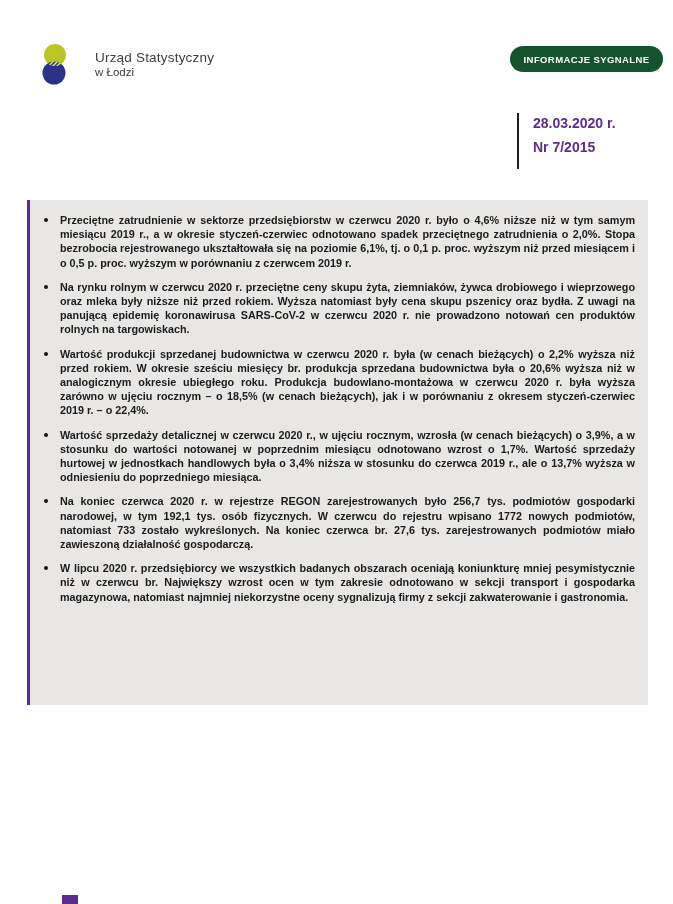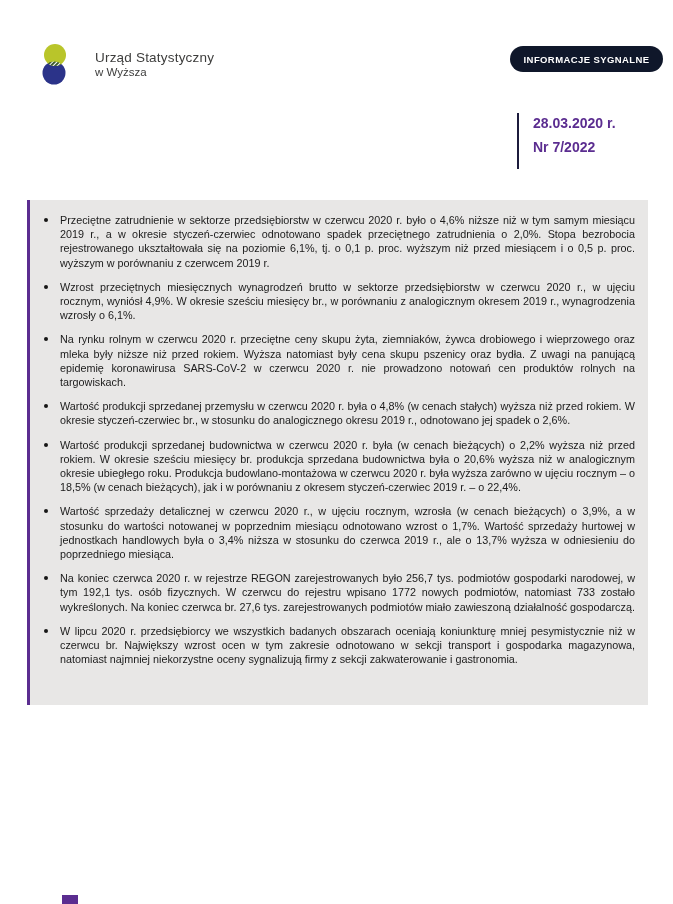--- a/index.html
+++ b/index.html
@@ -11,21 +11,21 @@
 
   
   .logo-row { position:absolute; left:38px; top:42px; display:flex; align-items:flex-start; }
   .logo-svg { display:block; }
   .logo-text { margin-left:23px; padding-top:8px; }
   .org-name { font-size:13.5px; color:#3d3d3c; letter-spacing:0.2px; line-height:1.15; }
   .org-loc  { font-size:11.5px; color:#3d3d3c; line-height:1.2; }
 
   .badge {
     position:absolute; top:46px; right:10px; width:153px; height:26px;
-    background:#0f172a; border-radius:13px;
+    background:#14532d; border-radius:13px;
     display:flex; align-items:center; justify-content:center;
   }
   .badge-label { color:#ffffff; font-size:9.5px; font-weight:bold; letter-spacing:0.4px; }
 
   
   .title-block { position:absolute; left:38px; top:111px; width:472px; }
   .title-line { font-size:19px; font-weight:bold; color:#1c1b3c; line-height:1.3; letter-spacing:0.1px; }
   .title-divider { position:absolute; left:517px; top:113px; width:2px; height:56px; background:#1c1b3c; }
   .date-block { position:absolute; left:533px; top:115px; }
   .pub-date, .issue-no { font-size:14px; font-weight:bold; color:#5b2d90; line-height:1.25; }
@@ -33,21 +33,21 @@
 
   
   .summary-box {
     position:absolute; left:27px; top:200px; width:621px; min-height:505px;
     background:#e8e7e6; border-left:3px solid #5b2d90;
     box-sizing:border-box; padding:13px 13px 13px 0;
   }
   .bullet-list { list-style:none; margin:0; padding:0; }
   .bullet-item {
     position:relative; padding-left:30px; margin-bottom:10px;
-    font-size:10.8px; line-height:14.2px; color:#1b1b1b; text-align:justify;
+    font-size:10.8px; line-height:14.2px; color:#1b1b1b; text-align:justify;font-weight:bold;
   }
   .bullet-item:last-child { margin-bottom:13px; }
   .bullet-item::before {
     content:""; position:absolute; left:14px; top:5px;
     width:4px; height:4px; border-radius:50%; background:#161616;
   }
 
   
   .page-mark { position:absolute; left:62px; top:895px; width:16px; height:9px; background:#5b2d90; }
 </style>
@@ -70,42 +70,40 @@
         </defs>
         <circle cx="16" cy="31" r="11.5" fill="#2b3389"></circle>
         <circle cx="17" cy="13" r="11" fill="#b9c52a"></circle>
         <g clip-path="url(#greenClip)">
             <circle cx="16" cy="31" r="11.5" fill="url(#hatch)"></circle>
           </g>
       </svg>
     </span>
     <div class="logo-text">
       <div class="org-name">Urząd Statystyczny</div>
-      <div class="org-loc">w Wyższa</div>
+      <div class="org-loc">w Łodzi</div>
     </div>
   </div>
 
   <div class="badge">
     <span class="badge-label">INFORMACJE SYGNALNE</span>
   </div>
 
   <div class="title-block">
   </div>
   <div class="title-divider"></div>
   <div class="date-block">
     <div class="pub-date">28.03.2020 r.</div>
-    <div class="issue-no">Nr 7/2022</div>
+    <div class="issue-no">Nr 7/2015</div>
   </div>
 
   <div class="summary-box">
     <ul class="bullet-list">
       <li class="bullet-item">Przeciętne zatrudnienie w sektorze przedsiębiorstw w czerwcu 2020 r. było o 4,6% niższe niż w tym samym miesiącu 2019 r., a w okresie styczeń-czerwiec odnotowano spadek przeciętnego zatrudnienia o 2,0%. Stopa bezrobocia rejestrowanego ukształtowała się na poziomie 6,1%, tj. o 0,1 p. proc. wyższym niż przed miesiącem i o 0,5 p. proc. wyższym w porównaniu z czerwcem 2019 r.</li>
-      <li class="bullet-item">Wzrost przeciętnych miesięcznych wynagrodzeń brutto w sektorze przedsiębiorstw w czerwcu 2020 r., w ujęciu rocznym, wyniósł 4,9%. W okresie sześciu miesięcy br., w porównaniu z analogicznym okresem 2019 r., wynagrodzenia wzrosły o 6,1%.</li>
       <li class="bullet-item">Na rynku rolnym w czerwcu 2020 r. przeciętne ceny skupu żyta, ziemniaków, żywca drobiowego i wieprzowego oraz mleka były niższe niż przed rokiem. Wyższa natomiast były cena skupu pszenicy oraz bydła. Z uwagi na panującą epidemię koronawirusa SARS-CoV-2 w czerwcu 2020 r. nie prowadzono notowań cen produktów rolnych na targowiskach.</li>
-      <li class="bullet-item">Wartość produkcji sprzedanej przemysłu w czerwcu 2020 r. była o 4,8% (w cenach stałych) wyższa niż przed rokiem. W okresie styczeń-czerwiec br., w stosunku do analogicznego okresu 2019 r., odnotowano jej spadek o 2,6%.</li>
       <li class="bullet-item">Wartość produkcji sprzedanej budownictwa w czerwcu 2020 r. była (w cenach bieżących) o 2,2% wyższa niż przed rokiem. W okresie sześciu miesięcy br. produkcja sprzedana budownictwa była o 20,6% wyższa niż w analogicznym okresie ubiegłego roku. Produkcja budowlano-montażowa w czerwcu 2020 r. była wyższa zarówno w ujęciu rocznym – o 18,5% (w cenach bieżących), jak i w porównaniu z okresem styczeń-czerwiec 2019 r. – o 22,4%.</li>
       <li class="bullet-item">Wartość sprzedaży detalicznej w czerwcu 2020 r., w ujęciu rocznym, wzrosła (w cenach bieżących) o 3,9%, a w stosunku do wartości notowanej w poprzednim miesiącu odnotowano wzrost o 1,7%. Wartość sprzedaży hurtowej w jednostkach handlowych była o 3,4% niższa w stosunku do czerwca 2019 r., ale o 13,7% wyższa w odniesieniu do poprzedniego miesiąca.</li>
       <li class="bullet-item">Na koniec czerwca 2020 r. w rejestrze REGON zarejestrowanych było 256,7 tys. podmiotów gospodarki narodowej, w tym 192,1 tys. osób fizycznych. W czerwcu do rejestru wpisano 1772 nowych podmiotów, natomiast 733 zostało wykreślonych. Na koniec czerwca br. 27,6 tys. zarejestrowanych podmiotów miało zawieszoną działalność gospodarczą.</li>
       <li class="bullet-item">W lipcu 2020 r. przedsiębiorcy we wszystkich badanych obszarach oceniają koniunkturę mniej pesymistycznie niż w czerwcu br. Największy wzrost ocen w tym zakresie odnotowano w sekcji transport i gospodarka magazynowa, natomiast najmniej niekorzystne oceny sygnalizują firmy z sekcji zakwaterowanie i gastronomia.</li>
     </ul>
   </div>
 
   <div class="page-mark"></div>
 
 </div>

